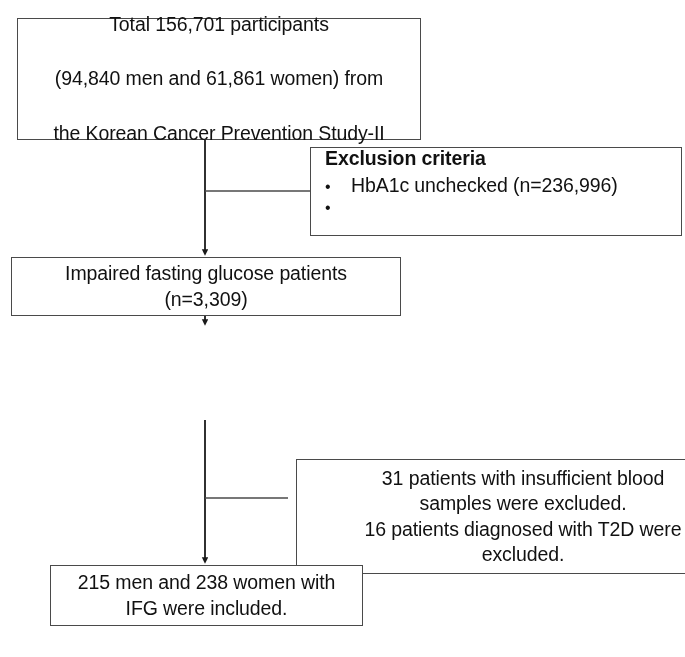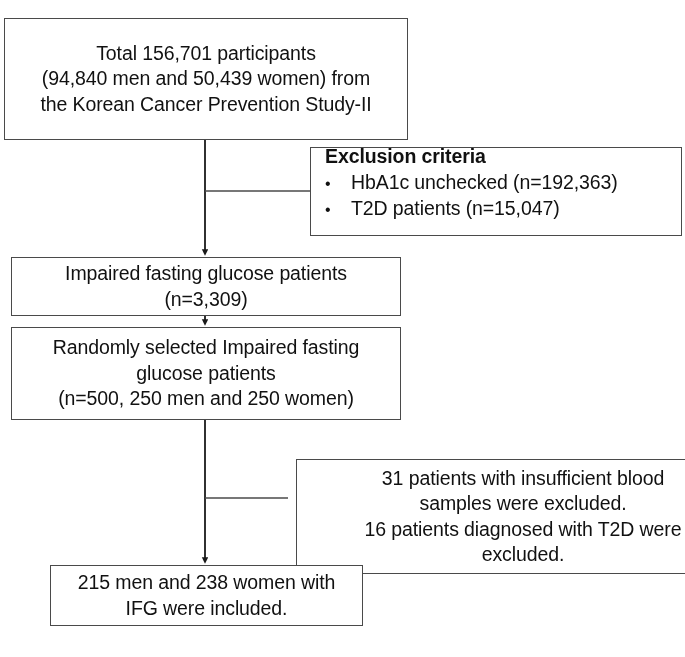--- a/index.html
+++ b/index.html
@@ -38,21 +38,21 @@
     font-size: 19.5px;
     line-height: 1.30;
     letter-spacing: -0.1px;
   }
   .node .line {
     display: block;
     white-space: nowrap;
   }
 
   
-  #node-cohort      { left: 4px;   top: 18px;  width: 404px; height: 122px; }
+  #node-cohort      { left: 17px;   top: 18px;  width: 404px; height: 122px; gap: 29px; }
   #node-exclusion-1 { left: 310px; top: 147px; width: 372px; height: 89px;
                       align-items: flex-start; justify-content: center;
                       text-align: left; padding: 2px 0 20px 14px; }
   #node-ifg         { left: 11px;  top: 257px; width: 390px; height: 59px; }
   #node-random      { left: 11px;  top: 327px; width: 390px; height: 93px; }
   #node-exclusion-2 { left: 296px; top: 437px; width: 454px; height: 115px; margin-top: 22px; }
   #node-final       { left: 50px;  top: 565px; width: 313px; height: 61px; }
 
   .excl-title {
     font-weight: bold;
@@ -92,46 +92,40 @@
 
     <line x1="205" y1="316" x2="205" y2="320.5" stroke="#1a1a1a" stroke-width="1.8" marker-end="url(#arrowhead)"></line>
 
     <line x1="205" y1="420" x2="205" y2="558.5" stroke="#1a1a1a" stroke-width="1.8" marker-end="url(#arrowhead)"></line>
 
     <line x1="205" y1="498" x2="288" y2="498" stroke="#4a4a4a" stroke-width="1.7"></line>
   </svg>
 
   <div class="node" id="node-cohort">
     <span class="line">Total 156,701 participants</span>
-    <span class="line">(94,840 men and 50,439 women) from</span>
+    <span class="line">(94,840 men and 61,861 women) from</span>
     <span class="line">the Korean Cancer Prevention Study-II</span>
   </div>
 
   <div class="node" id="node-exclusion-1">
     <span class="excl-title">Exclusion criteria</span>
     <div class="bullet-row">
       <span class="bullet-mark">•</span>
-      <span class="bullet-text">HbA1c unchecked (n=192,363)</span>
+      <span class="bullet-text">HbA1c unchecked (n=236,996)</span>
     </div>
     <div class="bullet-row">
       <span class="bullet-mark">•</span>
-      <span class="bullet-text">T2D patients (n=15,047)</span>
     </div>
   </div>
 
   <div class="node" id="node-ifg">
     <span class="line">Impaired fasting glucose patients</span>
     <span class="line">(n=3,309)</span>
   </div>
 
-  <div class="node" id="node-random">
-    <span class="line">Randomly selected Impaired fasting</span>
-    <span class="line">glucose patients</span>
-    <span class="line">(n=500, 250 men and 250 women)</span>
-  </div>
 
   <div class="node" id="node-exclusion-2">
     <span class="line">31 patients with insufficient blood</span>
     <span class="line">samples were excluded.</span>
     <span class="line">16 patients diagnosed with T2D were</span>
     <span class="line">excluded.</span>
   </div>
 
   <div class="node" id="node-final">
     <span class="line">215 men and 238 women with</span>

